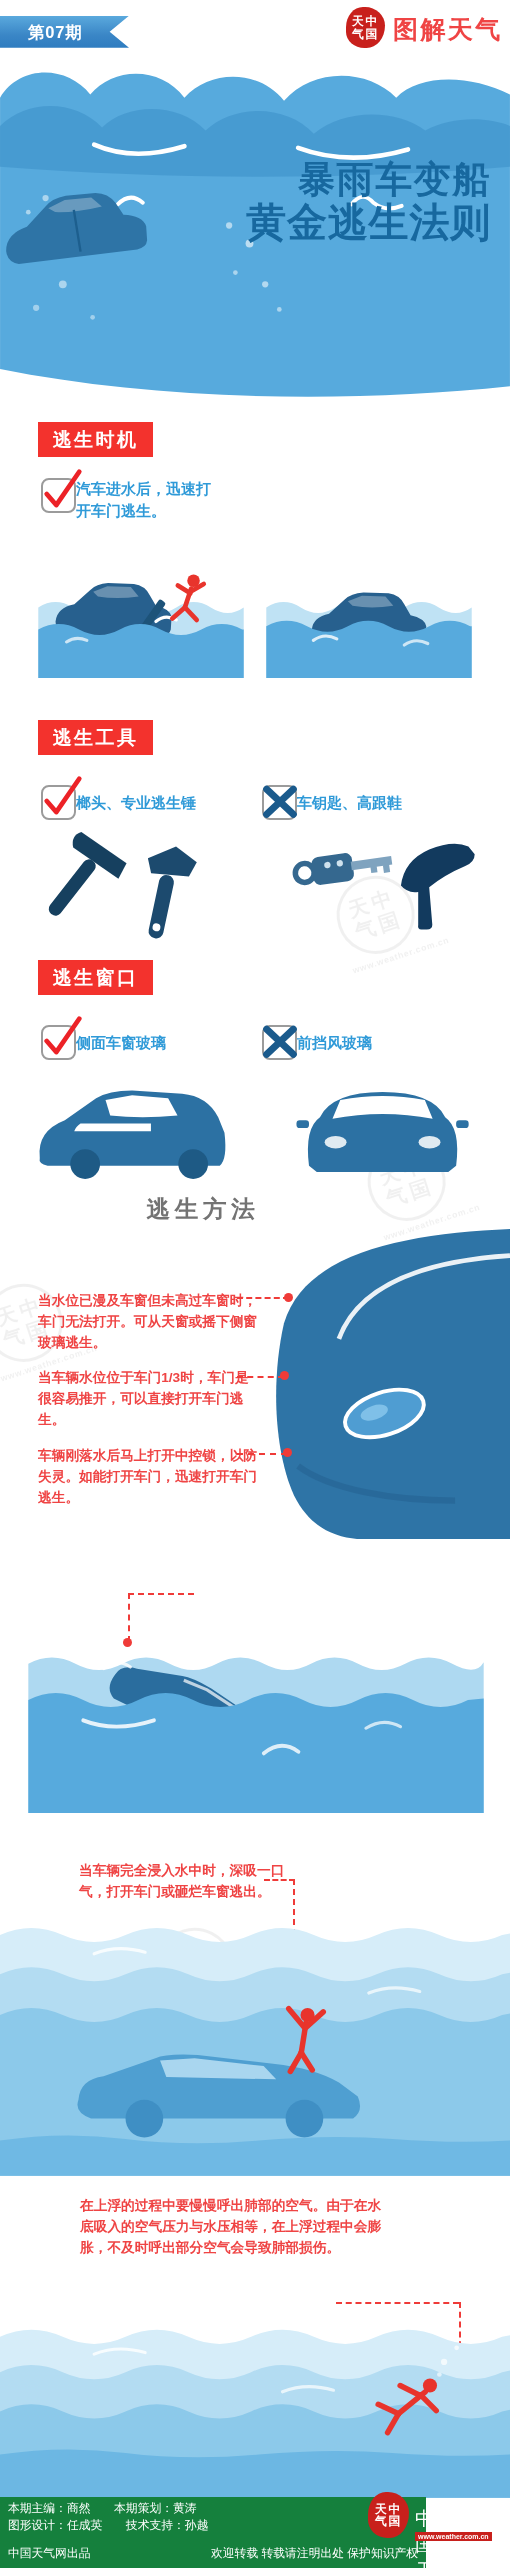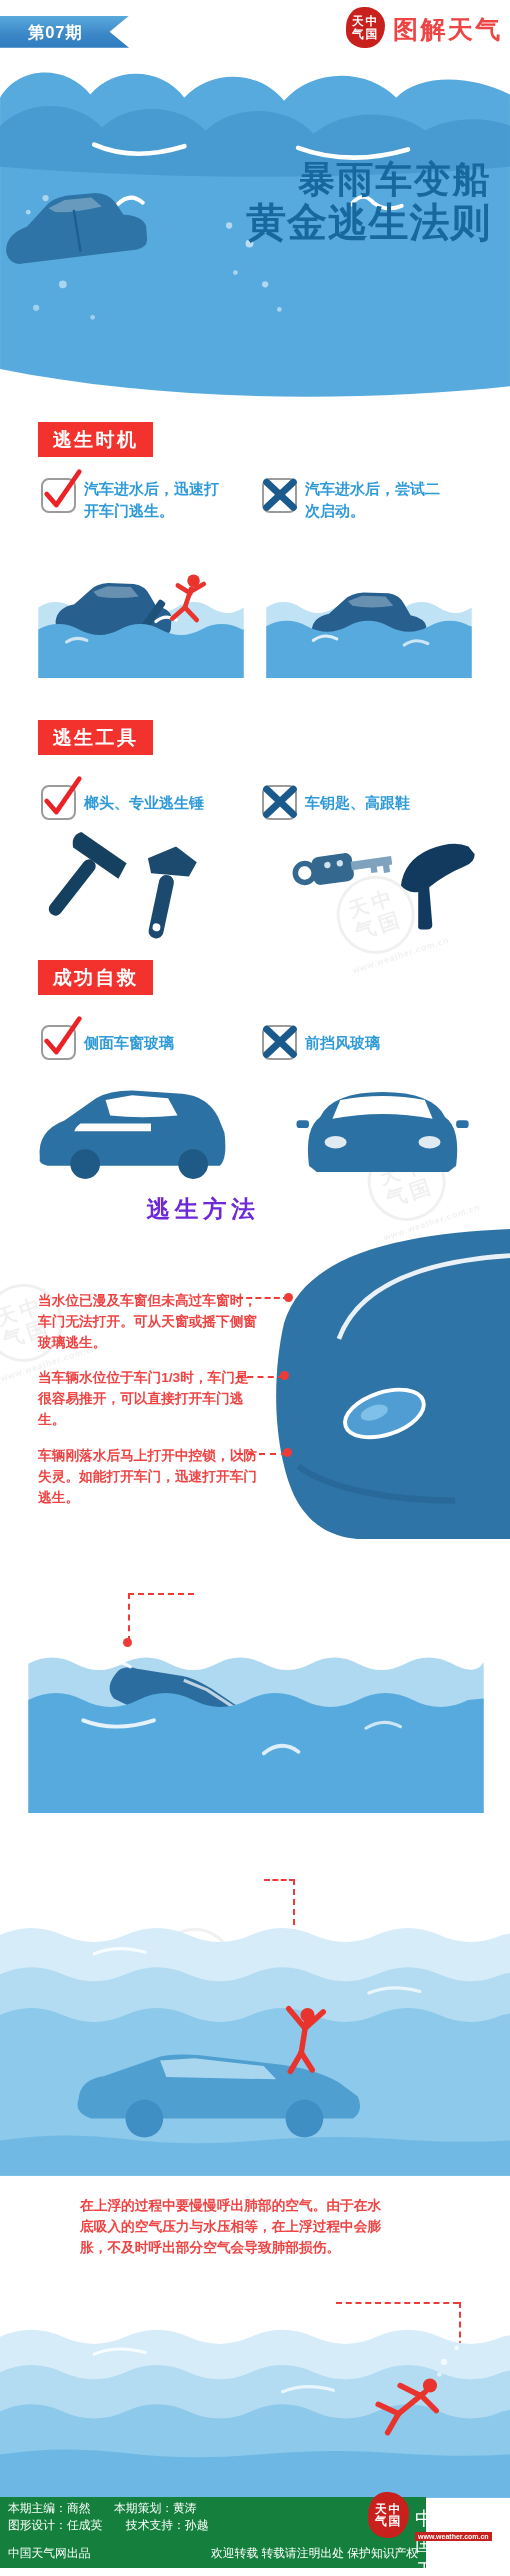--- a/index.html
+++ b/index.html
@@ -24,33 +24,33 @@
   .hero-title .t1{font-size:37px;letter-spacing:1.6px;}
   .hero-title .t2{font-size:40px;letter-spacing:0.8px;}
   .hero-intro{position:absolute;right:19px;top:214px;width:236px;color:#ffffff;font-size:11.8px;line-height:16.5px;font-weight:bold;text-align:left;}
 
   
   .sec-label{position:absolute;left:38px;width:115px;height:35px;background:#f3322d;color:#fff;
     font-size:19px;font-weight:bold;line-height:35px;text-align:center;letter-spacing:2.4px;}
 
   
   .dd-row{position:absolute;left:0;width:510px;height:55px;}
-  .dd-col{position:absolute;display:flex;gap:8px;align-items:flex-start;}
+  .dd-col{position:absolute;display:flex;gap:0;align-items:flex-start;}
   .dd-col.center{align-items:center;}
   .dd-box{position:relative;width:31px;height:31px;border:2.4px solid #9b9b9b;border-radius:7.9px;flex:0 0 auto;background:#fff;}
   .dd-box svg{position:absolute;overflow:visible;}
   .dd-text{color:#2f9ad8;font-size:15px;line-height:22px;font-weight:bold;}
 
   
   .tip{position:absolute;color:#ef4444;font-size:13.7px;line-height:21px;font-weight:bold;}
   .dash-h{position:absolute;border-top:2.4px dashed #ef3b38;}
   .dash-v{position:absolute;border-left:2.4px dashed #ef3b38;}
   .dot{position:absolute;width:9.4px;height:9.4px;border-radius:50%;background:#ef3b38;}
 
-  .methods-title{position:absolute;left:0;top:1193px;width:406px;text-align:center;color:#6d28d9;font-size:23.6px;font-weight:bold;letter-spacing:4.7px;}
+  .methods-title{position:absolute;left:0;top:1193px;width:406px;text-align:center;color:#737373;font-size:23.6px;font-weight:bold;letter-spacing:4.7px;}
 
   
   .footer{position:absolute;left:0;top:2497px;width:426px;height:71px;background:#15803d;color:#fff;font-size:11.8px;}
   .footer .f-line{position:absolute;white-space:nowrap;}
   #footer-seal{position:absolute;left:368px;top:-4.7px;width:41px;height:46px;font-size:11.8px;}
   .f-brand-name{position:absolute;left:415px;top:9.4px;font-size:19px;font-weight:normal;letter-spacing:1.6px;}
   .f-url{position:absolute;left:415px;top:35px;background:#c8201c;color:#fff;font-size:7px;padding:0.8px 3.1px;font-weight:bold;}
 
   
   .wm{position:absolute;opacity:0.09;color:#666;transform:rotate(-18deg);text-align:center;font-weight:bold;}
@@ -136,29 +136,20 @@
   <div class="sec-label" style="top:422px">逃生时机</div>
   <div class="dd-row" style="top:478px">
     <div class="dd-col" style="left:41px;width:196px">
       <div class="dd-box">
         <svg width="46" height="46" style="left:-4.7px;top:-12.6px" viewBox="0 0 58 58">
           <polyline points="11,34 23,48 52,6" fill="none" stroke="#ec2227" stroke-width="6" stroke-linecap="round" stroke-linejoin="round"></polyline>
         </svg>
       </div>
       <div class="dd-text" style="width:141px">汽车进水后，迅速打开车门逃生。</div>
     </div>
-    <div class="dd-col" style="left:262px;width:204px">
-      <div class="dd-box">
-        <svg width="36" height="36" style="left:-2.4px;top:-3.9px" viewBox="0 0 46 46">
-          <line x1="6" y1="8" x2="40" y2="40" stroke="#1a5a8c" stroke-width="9" stroke-linecap="round"></line>
-          <line x1="40" y1="8" x2="6" y2="40" stroke="#1a5a8c" stroke-width="9" stroke-linecap="round"></line>
-        </svg>
-      </div>
-      <div class="dd-text" style="width:141px">汽车进水后，尝试二次启动。</div>
-    </div>
   </div>
 
   <svg class="abs" style="left:38px;top:540px" width="206" height="138" viewBox="0 0 262 176">
     <path fill="#bfe2f4" d="M0,86 Q22,72 44,86 T88,86 T132,86 T176,86 T220,86 T262,86 L262,176 L0,176 Z"></path>
     <g transform="translate(14,46)" fill="#27608e">
       <path d="M8,58 Q10,40 32,36 L52,18 Q60,10 75,9 L108,10 Q122,12 128,24 L136,38 Q154,42 156,52 L155,68 Q153,76 144,77 L20,77 Q8,73 8,58 Z"></path>
       <path fill="#fff" opacity=".3" d="M56,20 L74,13 L104,14 L114,26 Q86,30 62,26 Z"></path>
       <rect x="128" y="28" width="10" height="42" rx="3" transform="rotate(35 133 49)" fill="#1d5379"></rect>
     </g>
     <path fill="#57aadd" d="M0,114 Q26,100 52,114 T104,114 T156,114 T208,114 T260,114 L262,114 L262,176 L0,176 Z"></path>
@@ -222,21 +213,21 @@
       <rect x="98" y="22" width="8" height="8" fill="#7fa3bf"></rect>
       <rect x="114" y="22" width="8" height="10" fill="#7fa3bf"></rect>
       <circle cx="44" cy="12" r="4" fill="#cfe2ee"></circle>
         <circle cx="60" cy="12" r="4" fill="#cfe2ee"></circle>
     </g>
     <g transform="translate(505,10)" fill="#123a5e">
       <path d="M6,62 Q10,30 42,16 Q72,4 92,12 L100,22 Q100,32 88,37 Q62,48 42,64 L46,112 Q46,118 39,118 L32,118 Q27,118 28,112 L28,70 Q14,72 6,62 Z"></path>
     </g>
   </svg>
 
-  <div class="sec-label" style="top:960px">成功自救</div>
+  <div class="sec-label" style="top:960px">逃生窗口</div>
   <div class="dd-row center" style="top:1025px">
     <div class="dd-col center" style="left:41px;width:204px">
       <div class="dd-box">
         <svg width="46" height="46" style="left:-4.7px;top:-12.6px" viewBox="0 0 58 58">
           <polyline points="11,34 23,48 52,6" fill="none" stroke="#ec2227" stroke-width="6" stroke-linecap="round" stroke-linejoin="round"></polyline>
         </svg>
       </div>
       <div class="dd-text">侧面车窗玻璃</div>
     </div>
     <div class="dd-col center" style="left:262px;width:204px">
@@ -304,20 +295,21 @@
       <circle cx="60" cy="50" r="19" fill="#1e5a85"></circle>
       <circle cx="225" cy="50" r="19" fill="#1e5a85"></circle>
     </g>
     <path fill="#57aadd" d="M0,84 Q35,66 70,84 T140,84 T210,84 T280,84 T350,84 T420,84 T490,84 T560,84 L580,82 L580,228 L0,228 Z"></path>
     <path d="M70,110 Q110,126 160,110" stroke="#fff" stroke-width="5" fill="none" stroke-linecap="round" opacity=".85"></path>
     <path d="M300,152 Q322,134 344,150" stroke="#fff" stroke-width="5" fill="none" stroke-linecap="round" opacity=".8"></path>
     <path d="M430,120 Q452,106 474,118" stroke="#fff" stroke-width="4" fill="none" stroke-linecap="round" opacity=".7"></path>
     <path d="M96,44 Q112,30 130,42" stroke="#fff" stroke-width="4" fill="none" stroke-linecap="round" opacity=".8"></path>
   </svg>
 
+  <div class="tip" style="left:79px;top:1860px;width:212px">当车辆完全浸入水中时，深吸一口气，打开车门或砸烂车窗逃出。</div>
   <div class="dash-h" style="left:264px;top:1879px;width:31px"></div>
   <div class="dash-v" style="left:293px;top:1879px;height:126px"></div>
   <div class="dot" style="left:288px;top:2002px"></div>
 
   <svg class="abs" style="left:0;top:1905px" width="510" height="271" viewBox="0 0 650 345">
     <path fill="#d6edf9" d="M0,38 Q40,20 80,38 T160,38 T240,38 T320,38 T400,38 T480,38 T560,38 T640,38 L650,36 L650,345 L0,345 Z"></path>
     <path fill="#b3dcf2" d="M0,88 Q40,70 80,88 T160,88 T240,88 T320,88 T400,88 T480,88 T560,88 T640,88 L650,86 L650,345 L0,345 Z"></path>
     <path fill="#8cc9ea" d="M0,140 Q40,122 80,140 T160,140 T240,140 T320,140 T400,140 T480,140 T560,140 T640,140 L650,138 L650,345 L0,345 Z"></path>
     <path d="M120,62 Q150,50 185,60" stroke="#fff" stroke-width="4" fill="none" stroke-linecap="round" opacity=".8"></path>
     <path d="M470,112 Q500,100 535,110" stroke="#fff" stroke-width="4" fill="none" stroke-linecap="round" opacity=".7"></path>

